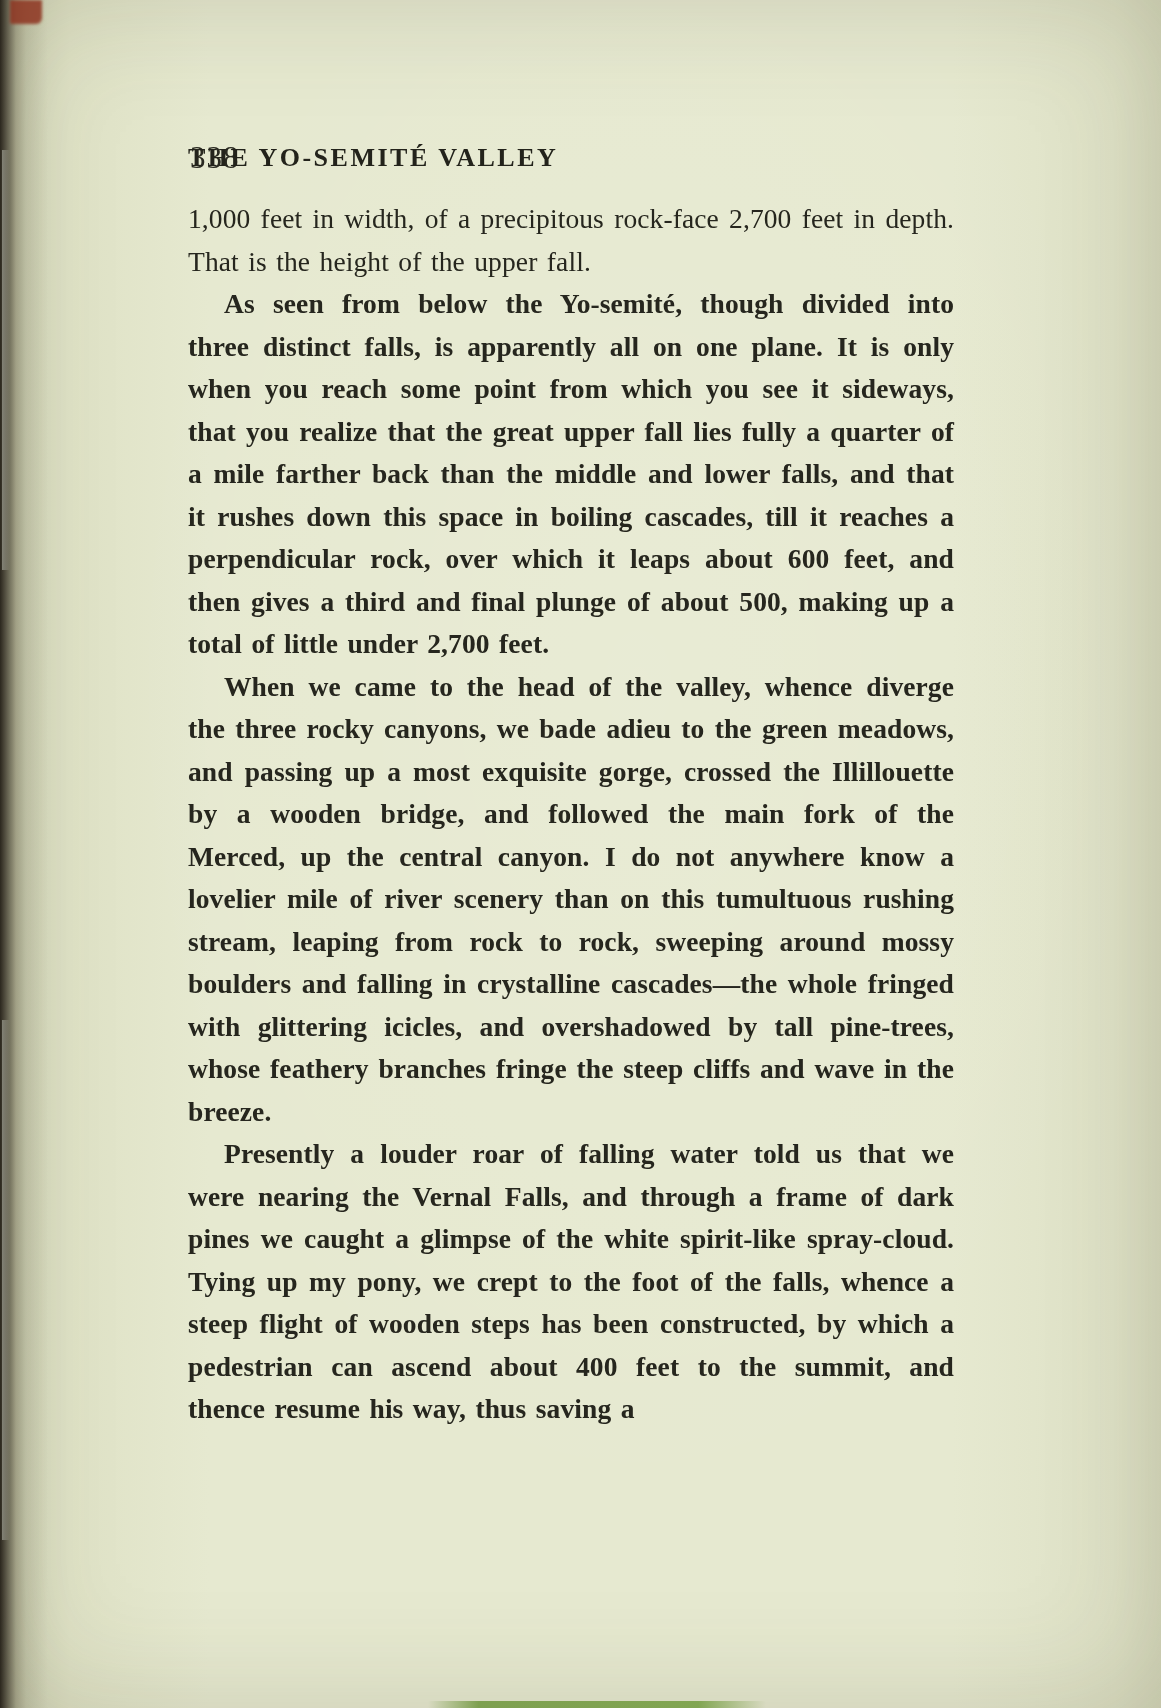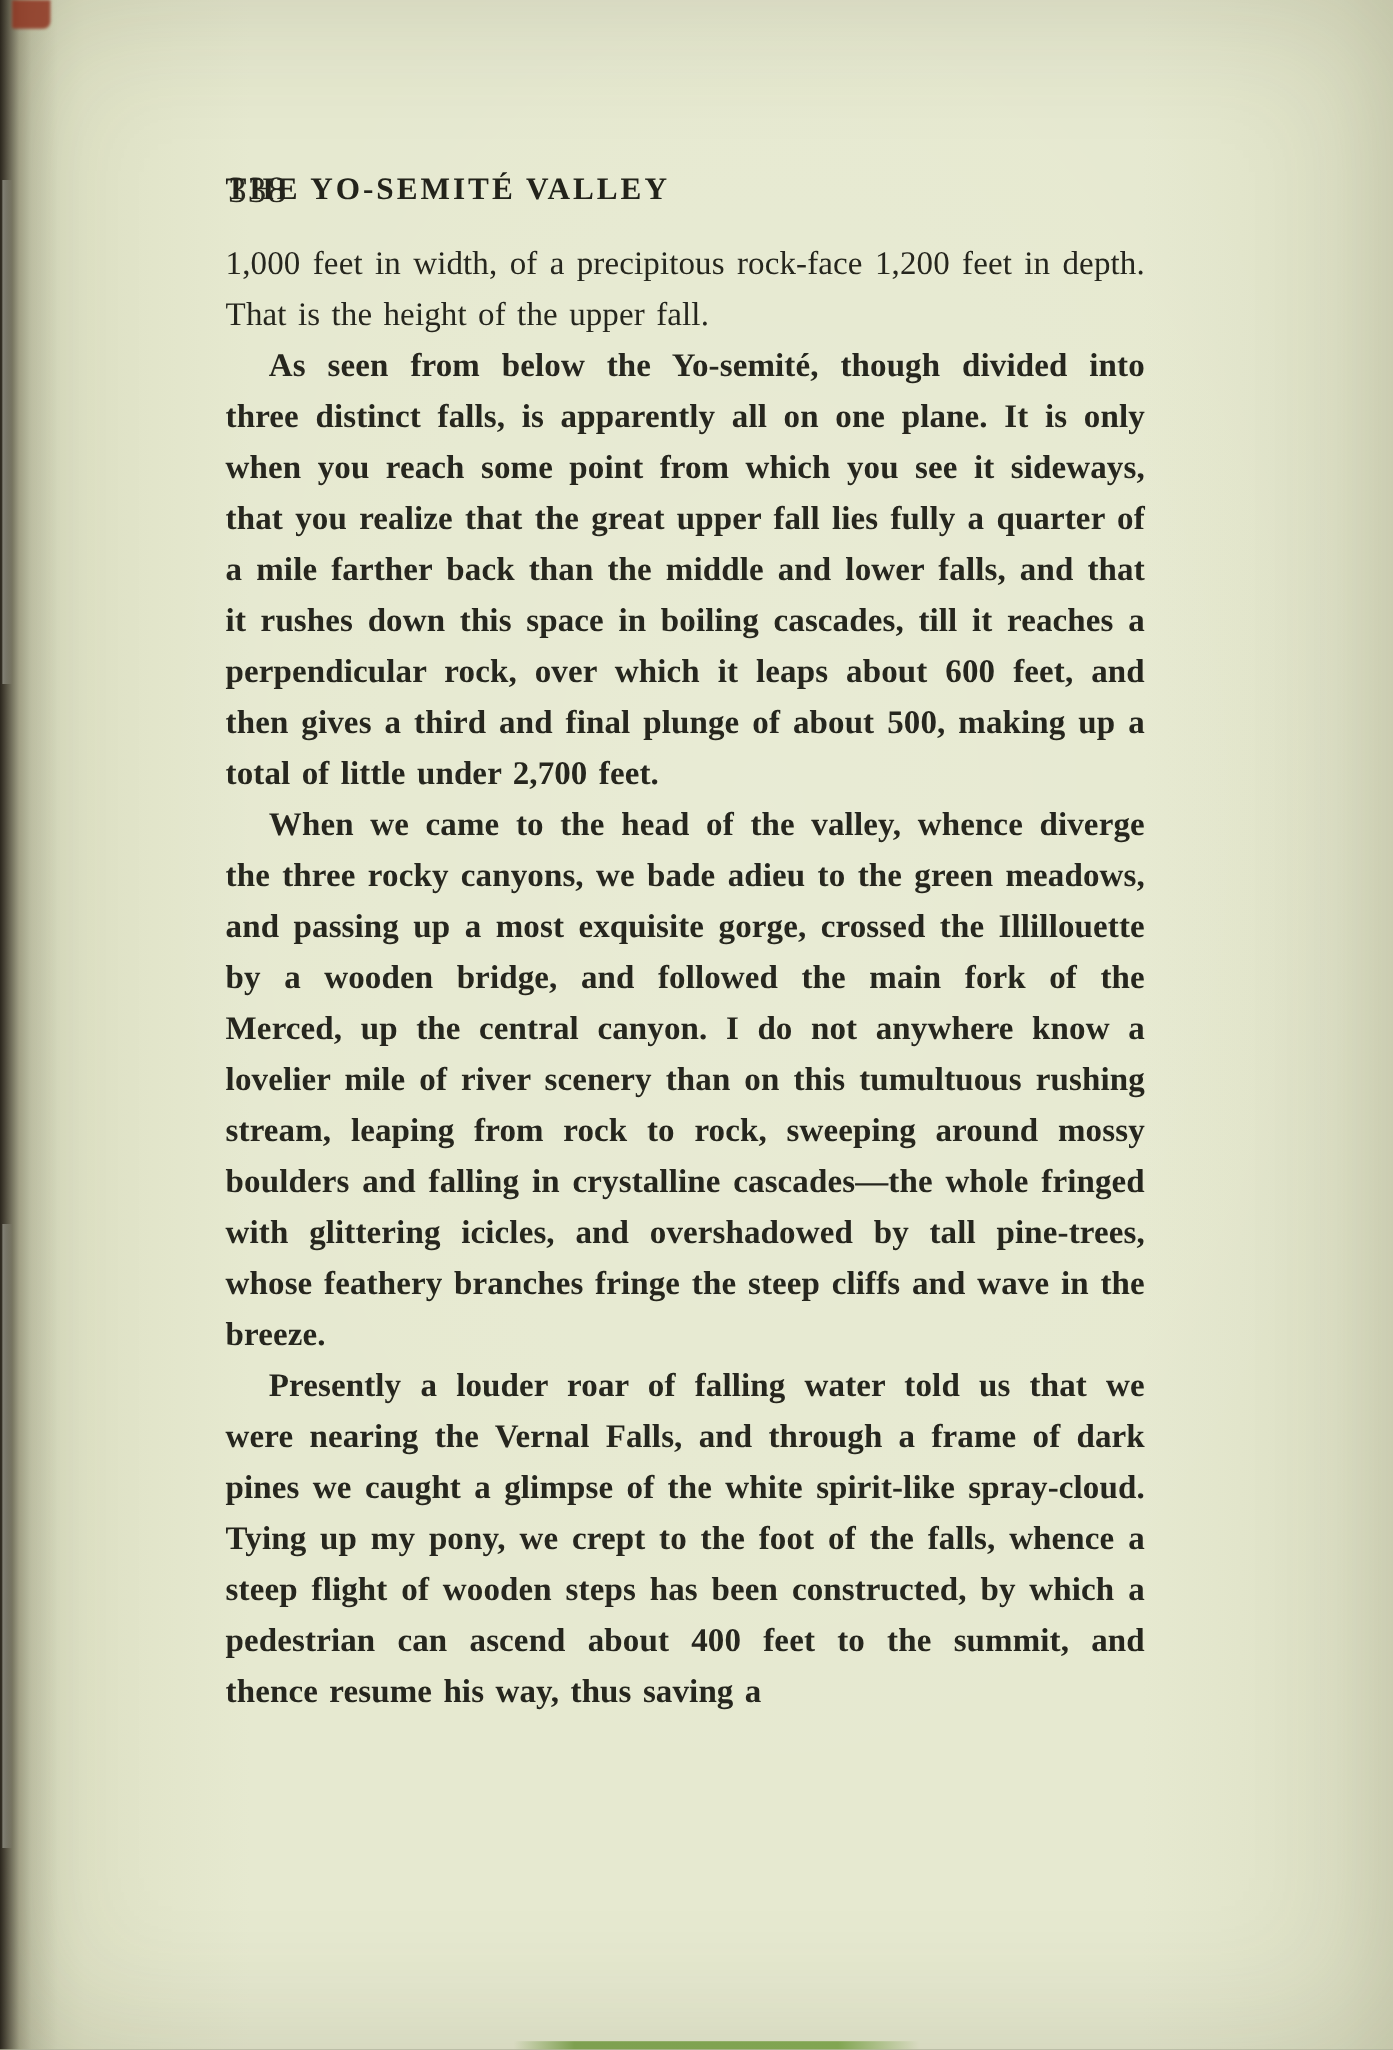--- a/index.html
+++ b/index.html
@@ -98,20 +98,20 @@
   <div class="bottom-edge"></div>
 
   <div class="content">
 
     <div class="header-row">
       <span class="page-number">338</span>
       <span class="running-header">THE YO-SEMITÉ VALLEY</span>
     </div>
 
     <div class="body-text">
-      <p>1,000 feet in width, of a precipitous rock-face 1,200 feet in depth.  That is the height of the upper fall.</p>
+      <p>1,000 feet in width, of a precipitous rock-face 2,700 feet in depth.  That is the height of the upper fall.</p>
       <p class="indent">As seen from below the Yo-semité, though divided into three distinct falls, is apparently all on one plane.  It is only when you reach some point from which you see it sideways, that you realize that the great upper fall lies fully a quarter of a mile farther back than the middle and lower falls, and that it rushes down this space in boiling cascades, till it reaches a perpendicular rock, over which it leaps about 600 feet, and then gives a third and final plunge of about 500, making up a total of little under 2,700 feet.</p>
       <p class="indent">When we came to the head of the valley, whence diverge the three rocky canyons, we bade adieu to the green meadows, and passing up a most exquisite gorge, crossed the Illillouette by a wooden bridge, and followed the main fork of the Merced, up the central canyon.  I do not anywhere know a lovelier mile of river scenery than on this tumultuous rushing stream, leaping from rock to rock, sweeping around mossy boulders and falling in crystalline cascades—the whole fringed with glittering icicles, and overshadowed by tall pine-trees, whose feathery branches fringe the steep cliffs and wave in the breeze.</p>
       <p class="indent">Presently a louder roar of falling water told us that we were nearing the Vernal Falls, and through a frame of dark pines we caught a glimpse of the white spirit-like spray-cloud.  Tying up my pony, we crept to the foot of the falls, whence a steep flight of wooden steps has been constructed, by which a pedestrian can ascend about 400 feet to the summit, and thence resume his way, thus saving a</p>
     </div>
 
   </div>
 </div>
 
 </body></html>

